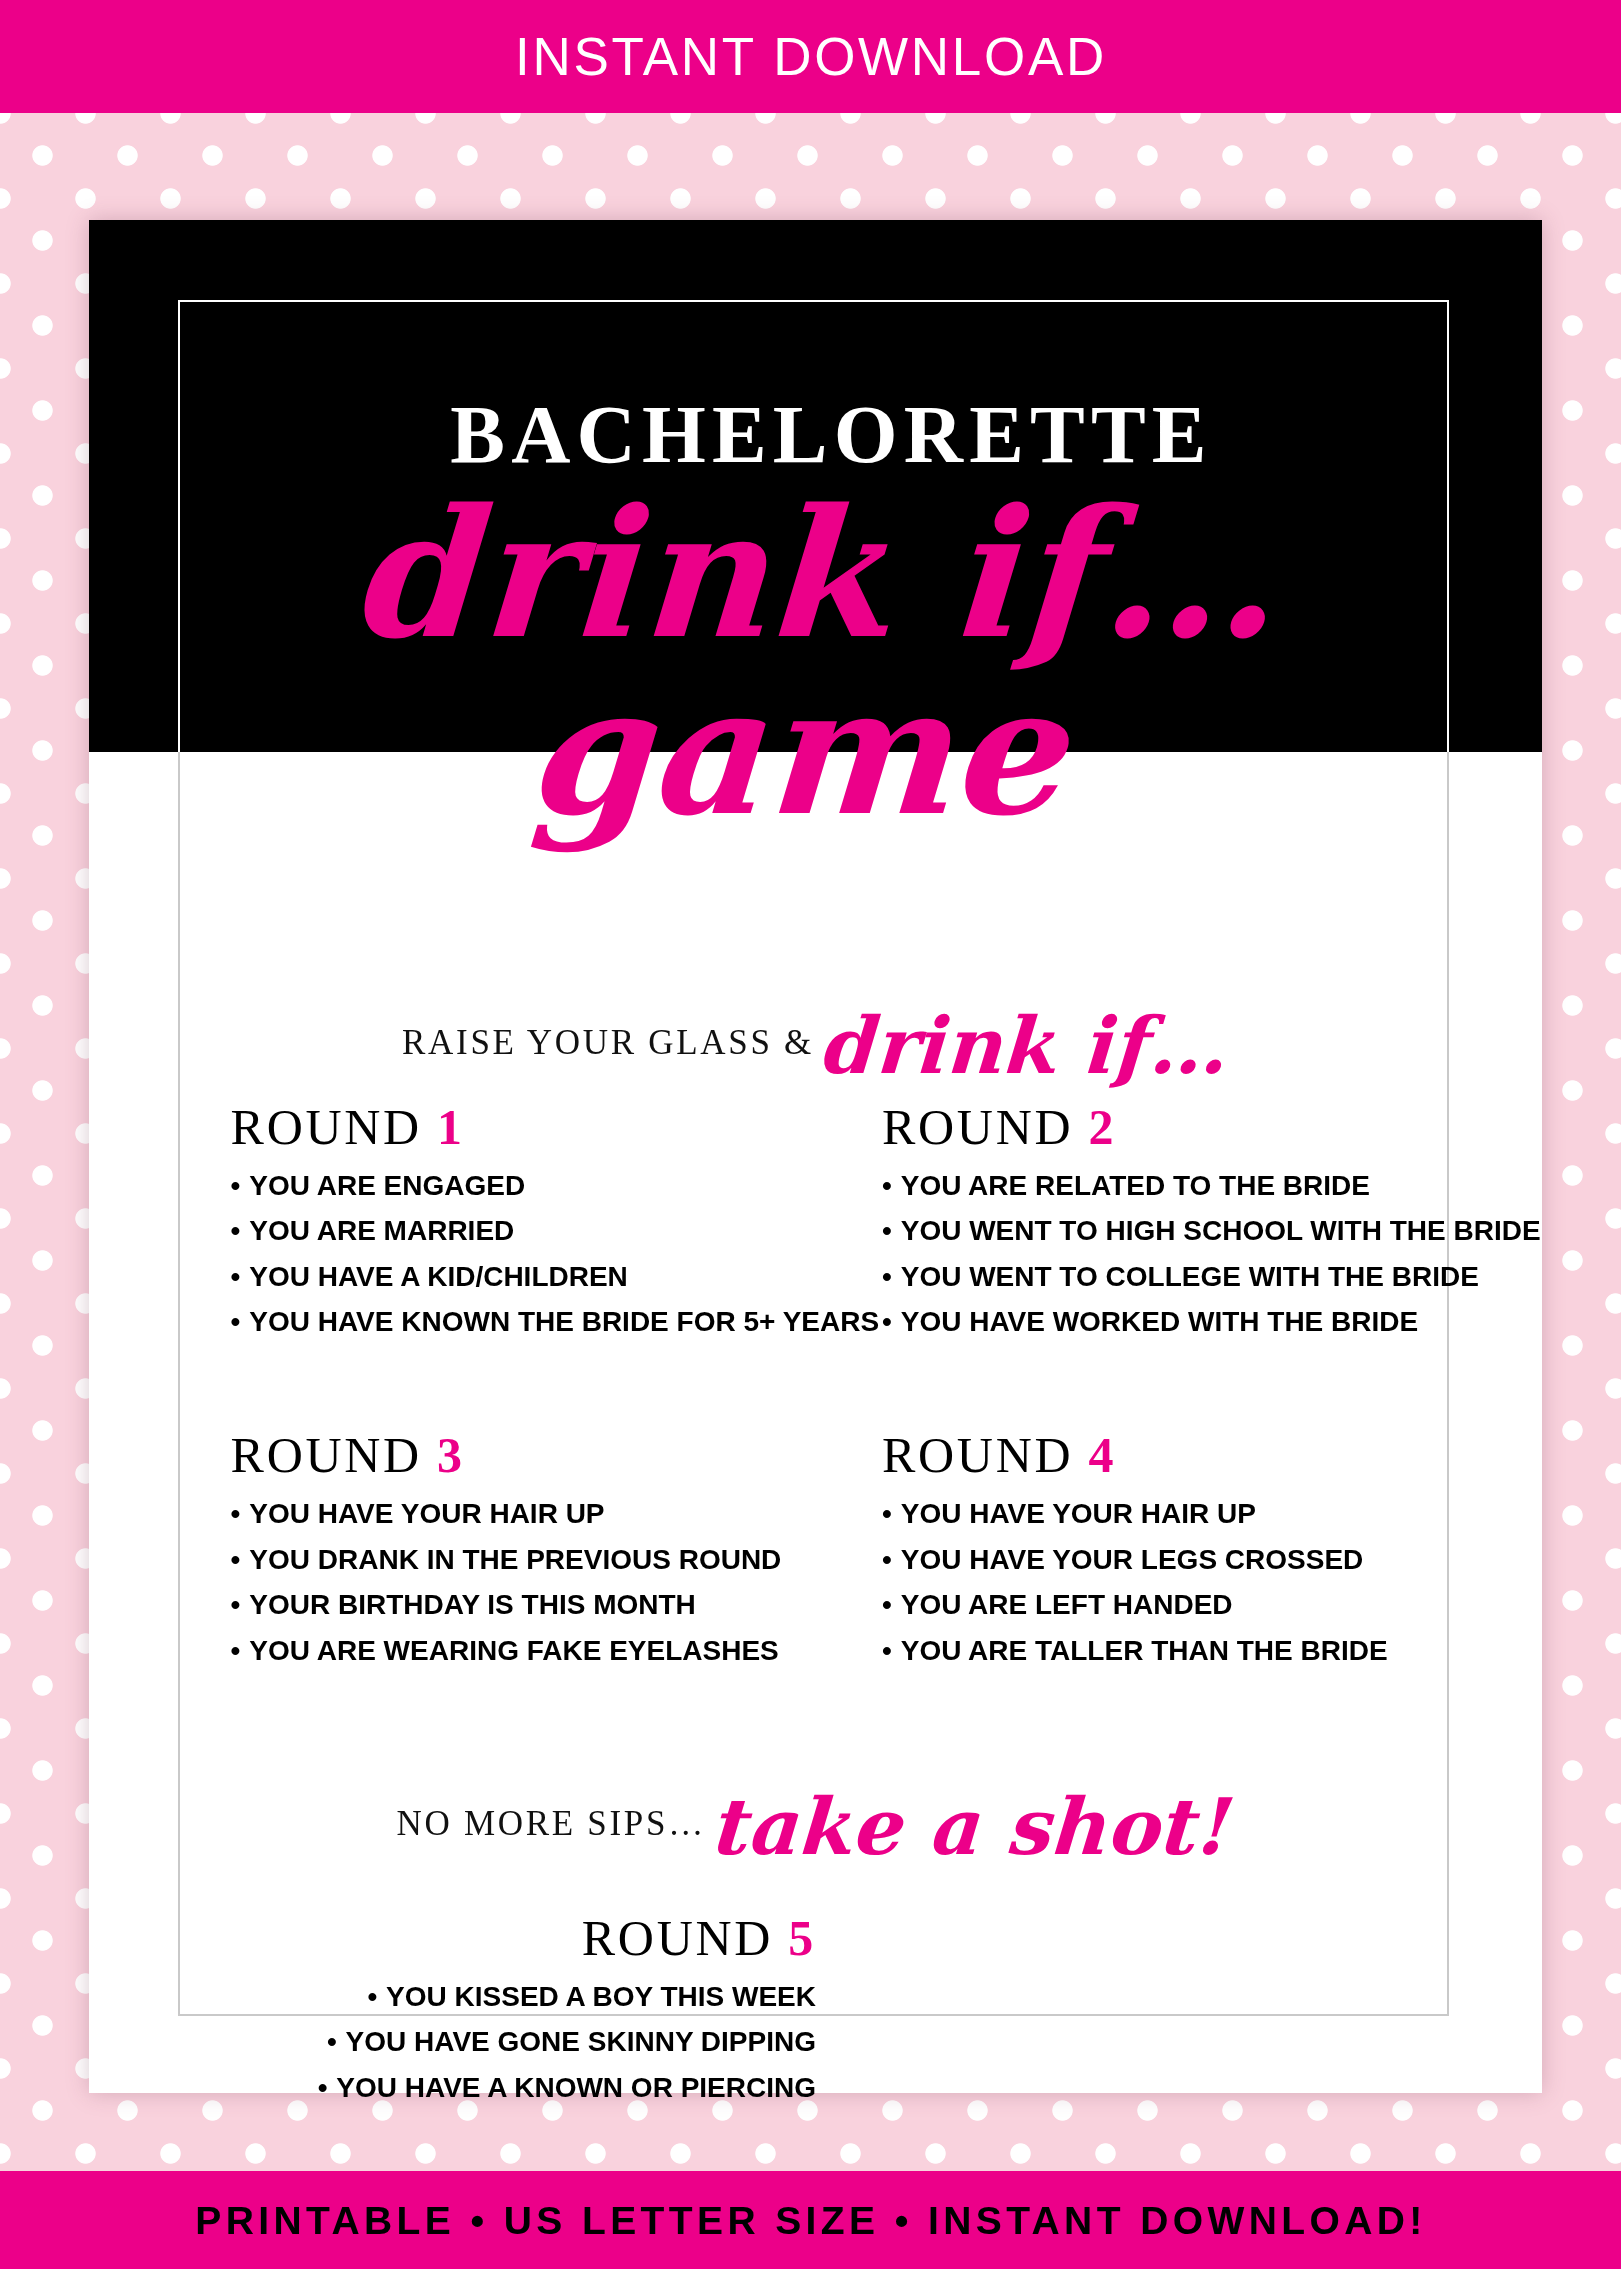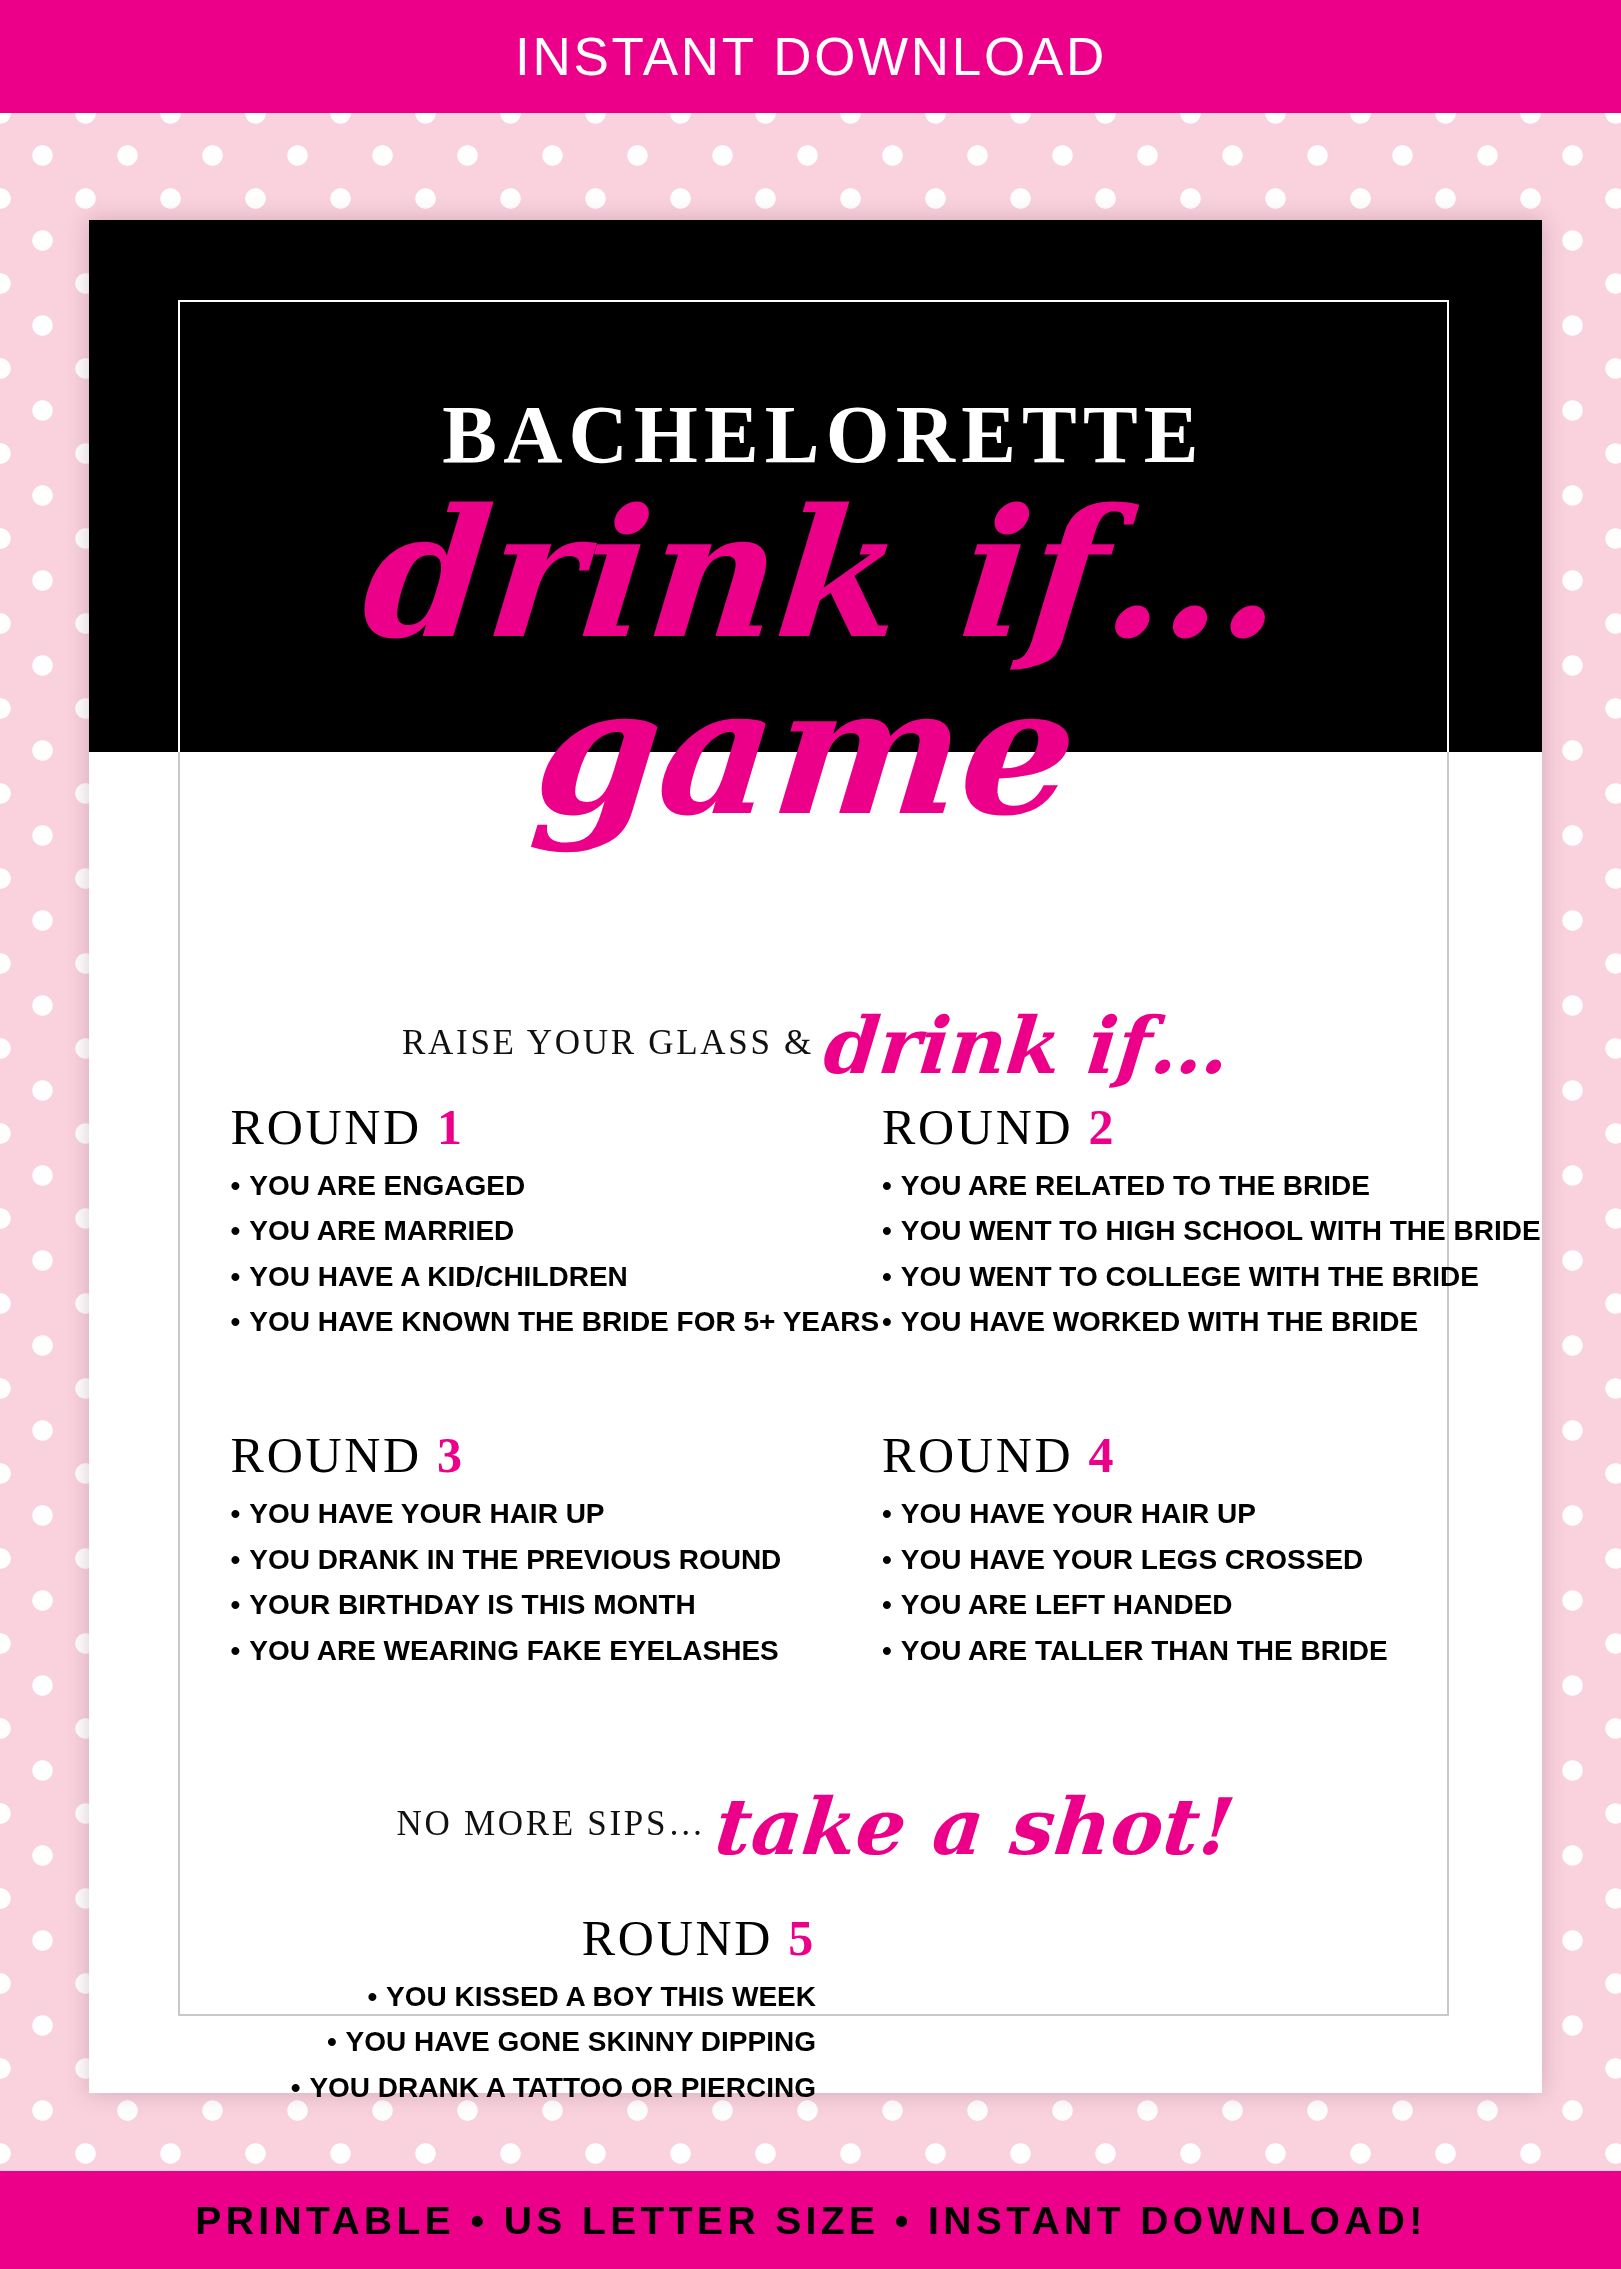--- a/index.html
+++ b/index.html
@@ -119,21 +119,21 @@
     top: 532px;
     width: 1271px;
     height: 1264px;
     border: 2.7px solid #c9c9c9;
     border-top: none;
     box-sizing: border-box;
   }
 
   .title-bachelorette {
     position: absolute;
-    left: 8px;
+    left: 16px;
     top: 168px;
     width: 1453px;
     text-align: center;
     color: #ffffff;
     font-family: "Liberation Serif", serif;
     font-weight: bold;
     font-size: 82px;
     letter-spacing: 6.2px;
   }
 
@@ -335,21 +335,21 @@
     <div class="rounds group-b">
       <div class="round-row">
         <div class="round-col left">
           <div class="round-title">
             <span>ROUND</span>
             <span class="num">5</span>
           </div>
           <ul class="round-list">
             <li>YOU KISSED A BOY THIS WEEK</li>
             <li>YOU HAVE GONE SKINNY DIPPING</li>
-            <li>YOU DRANK A TATTOO OR PIERCING</li>
+            <li>YOU HAVE A KNOWN OR PIERCING</li>
           </ul>
         </div>
       </div>
     </div>
 
     <div class="copyright">©2018 itskellymade.com. All rights reserved.</div>
   </div>
 
   <div class="bottom-banner">
     <div class="bottom-banner-text">PRINTABLE • US LETTER SIZE • INSTANT DOWNLOAD!</div>

